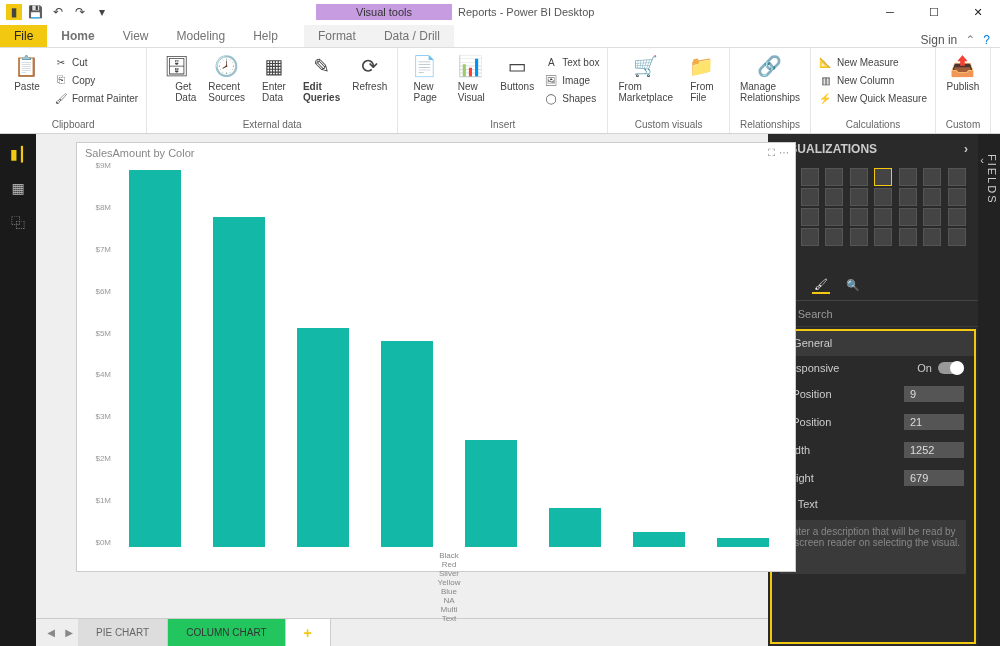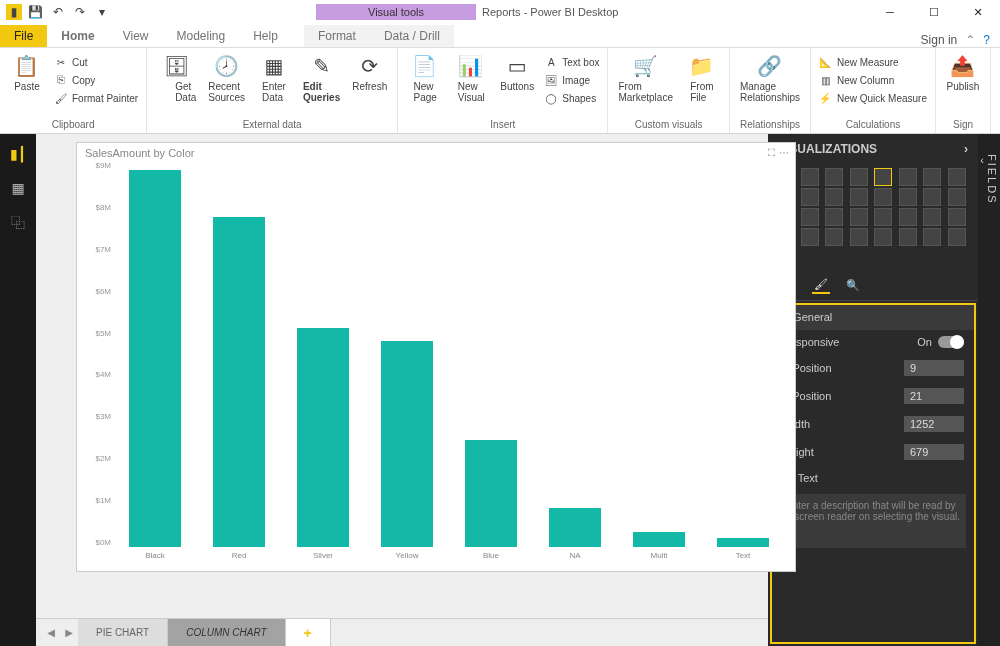--- a/index.html
+++ b/index.html
@@ -1,21 +1,21 @@
 <!DOCTYPE html>
 <html><head>
 <meta charset="utf-8">
 <style>
 *{box-sizing:border-box;margin:0;padding:0;font-family:"Segoe UI",Arial,sans-serif;}
 body{width:1000px;height:646px;background:#f3c914;overflow:hidden;position:relative;}
 .window{position:absolute;inset:0;background:#fff;display:flex;flex-direction:column;}
 .titlebar{height:24px;display:flex;align-items:center;font-size:11px;}
 .titlebar .qat{display:flex;align-items:center;gap:6px;padding:0 6px;}
 .qat-icon{width:16px;height:16px;display:flex;align-items:center;justify-content:center;font-size:12px;color:#444;}
-.title-context{background:#c79ce0;padding:2px 52px;color:#333;font-size:11px;margin-left:200px;}
+.title-context{background:#c79ce0;padding:2px 40px;color:#333;font-size:11px;margin-left:200px;}
 .title-text{margin-left:6px;color:#555;}
 .winbtns{margin-left:auto;display:flex;}
 .winbtn{width:44px;height:24px;display:flex;align-items:center;justify-content:center;color:#222;font-size:11px;}
 .tabs{height:24px;display:flex;align-items:flex-end;font-size:12px;border-bottom:1px solid #ddd;}
 .tab{padding:4px 14px;color:#737373;cursor:pointer;}
 .tab.file{background:#f2c811;color:#222;font-weight:500;}
 .tab.active{font-weight:600;}
 .tab.ctx{background:#f2f2f2;}
 .sign{margin-left:auto;padding:0 10px;font-size:12px;color:#555;display:flex;align-items:center;gap:8px;}
 .ribbon{height:86px;background:#fff;border-bottom:1px solid #d4d4d4;display:flex;}
@@ -31,29 +31,29 @@
 .leftbar{width:36px;background:#1a1a1a;display:flex;flex-direction:column;padding-top:10px;gap:14px;align-items:center;}
 .leftbar .lvicon{width:20px;height:20px;color:#bbb;display:flex;align-items:center;justify-content:center;font-size:14px;cursor:pointer;}
 .leftbar .lvicon.active{color:#f2c811;}
 .canvas{flex:1;display:flex;flex-direction:column;background:#efefef;}
 .report{flex:1;position:relative;padding:8px;}
 .visual{position:absolute;left:40px;top:8px;width:720px;height:430px;background:#fff;border:1px solid #ccc;}
 .vis-header{position:absolute;top:4px;right:6px;display:flex;gap:4px;font-size:10px;color:#888;}
 .vis-title{font-size:11px;color:#888;padding:4px 8px;}
 .chart-area{position:absolute;left:36px;right:10px;top:18px;bottom:24px;}
 .ylabels{position:absolute;left:6px;top:18px;bottom:24px;width:28px;display:flex;flex-direction:column;justify-content:space-between;text-align:right;font-size:8px;color:#999;}
-.xlabels{position:absolute;left:36px;right:10px;bottom:6px;height:14px;display:flex;font-size:8px;color:#888;}
+.xlabels{position:absolute;left:36px;right:10px;bottom:6px;height:14px;display:flex;font-size:8px;color:#888;flex-direction:column;}
 .xlabels span{flex:1;text-align:center;}
 .bars{position:absolute;inset:0;display:flex;align-items:flex-end;gap:0;}
 .bar-slot{flex:1;display:flex;justify-content:center;align-items:flex-end;height:100%;}
 .bar{width:62%;background:#14b8a6;}
 .pagetabs{height:28px;display:flex;align-items:center;gap:0;padding:0 6px;border-top:1px solid #ccc;background:#eee;}
 .pt-nav{width:18px;text-align:center;color:#888;font-size:10px;}
 .pt{padding:0 18px;height:100%;display:flex;align-items:center;font-size:10px;color:#666;background:#ddd;border-right:1px solid #ccc;cursor:pointer;}
-.pt.active{background:#a3a3a3;color:#333;font-style:italic;}
+.pt.active{background:#22c55e;color:#333;}
 .pt.plus{color:#f2c811;font-weight:700;font-size:14px;background:#fff;}
 .rightpanes{width:210px;display:flex;background:#2a2a2a;color:#ccc;}
 .vispane{flex:1;display:flex;flex-direction:column;font-size:11px;}
 .vispane-header{padding:8px 10px;font-weight:600;font-size:12px;display:flex;align-items:center;justify-content:space-between;}
 .vizgrid{display:grid;grid-template-columns:repeat(8,1fr);gap:2px;padding:4px 8px;}
 .vizicon{width:18px;height:18px;background:#444;border:1px solid #555;cursor:pointer;}
 .vizicon.sel{border-color:#f2c811;}
 .panetabs{display:flex;gap:14px;padding:6px 12px;border-bottom:1px solid #444;}
 .panetab{width:18px;height:18px;color:#999;display:flex;align-items:center;justify-content:center;}
 .panetab.active{border-bottom:2px solid #f2c811;color:#fff;}
@@ -237,21 +237,21 @@
       </div>
       <div class="label">Calculations</div>
     </div>
     <div class="rgroup">
       <div class="btns">
         <div class="rbtn">
             <div class="ico">📤</div>
             <span>Publish</span>
           </div>
       </div>
-      <div class="label">Sign</div>
+      <div class="label">Custom</div>
     </div>
   </div>
 
   <div class="workspace">
     <div class="leftbar">
       <div class="lvicon active">▮┃</div>
       <div class="lvicon">▦</div>
       <div class="lvicon">⿻</div>
     </div>
 
@@ -363,20 +363,24 @@
             <div class="vizicon"></div>
             <div class="vizicon"></div>
             <div class="vizicon"></div>
             <div class="vizicon"></div>
           </div>
         <div class="panetabs">
           <div class="panetab">▦</div>
           <div class="panetab active">🖌</div>
           <div class="panetab">🔍</div>
         </div>
+        <div class="search">
+          <span>🔎</span>
+          <span>Search</span>
+        </div>
         <div class="propsection">
           <div class="prop-head">∧ <span>General</span></div>
           <div class="prop-row">
             <span>Responsive</span>
             <div class="toggle">
               <span>On</span>
               <div class="toggle-track">
                   <div class="toggle-thumb"></div>
                 </div>
             </div>

